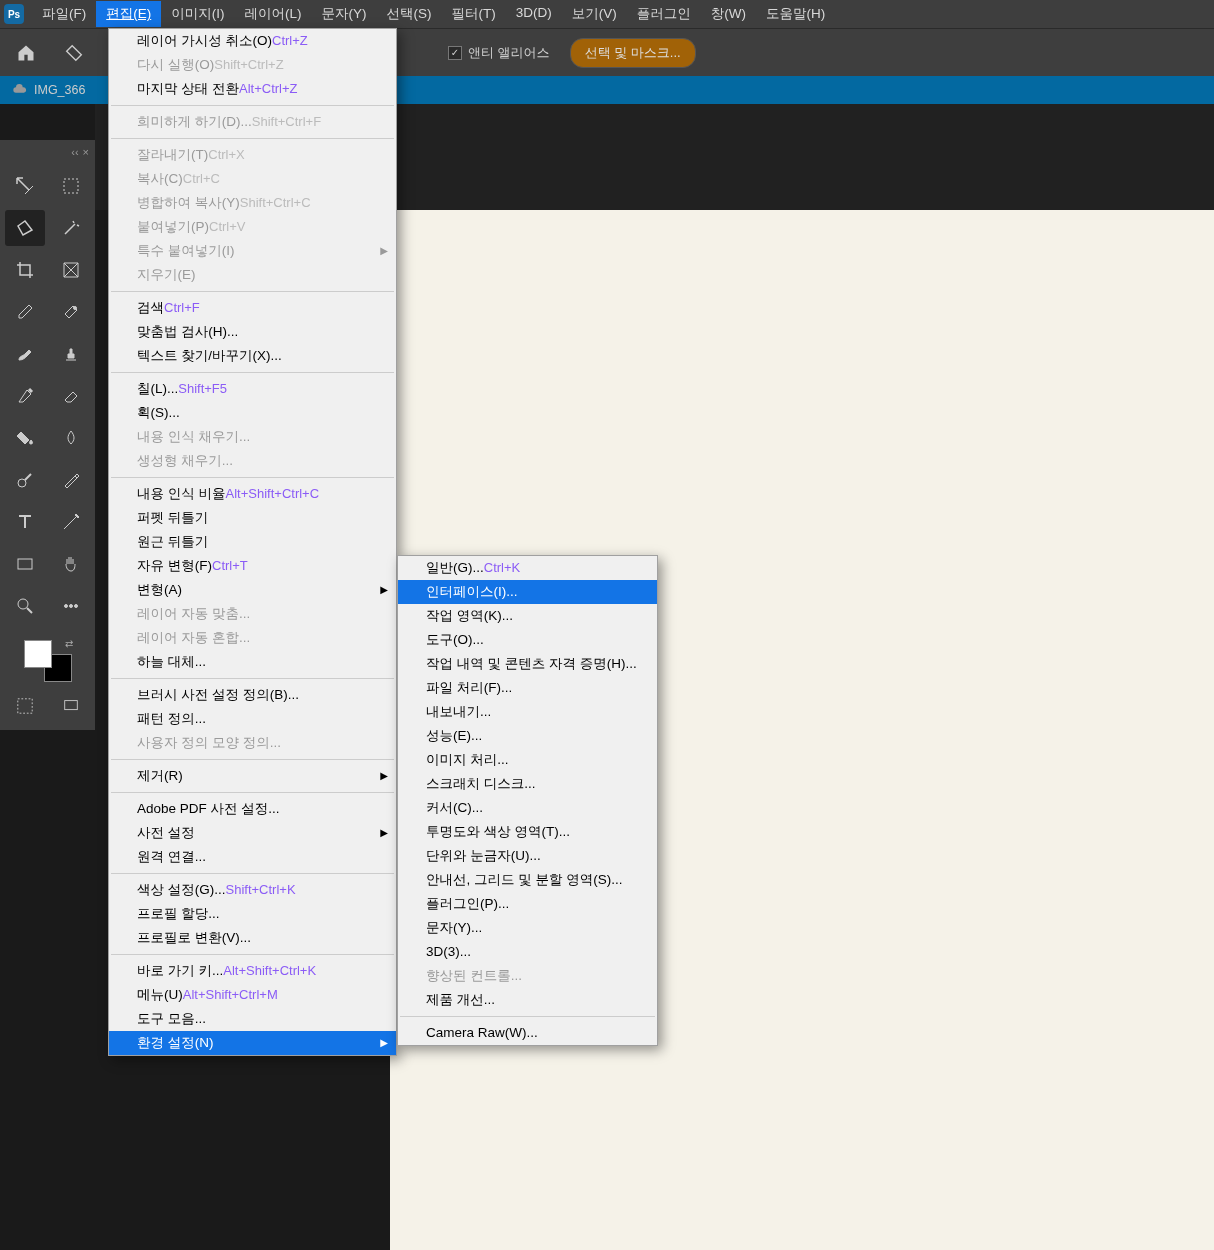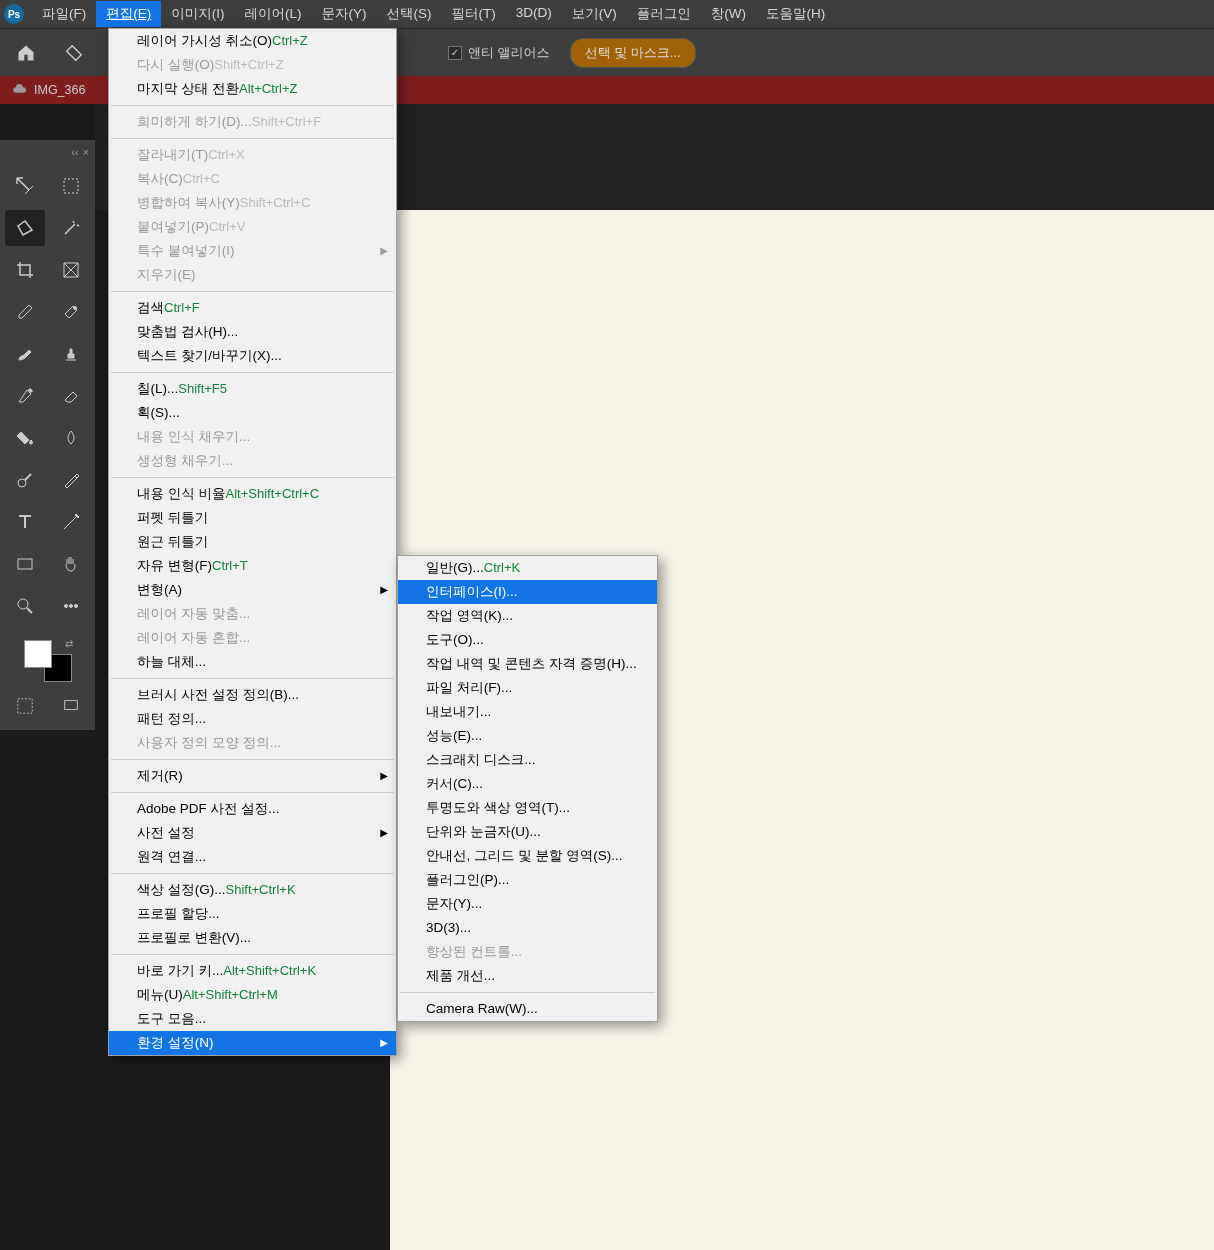--- a/index.html
+++ b/index.html
@@ -1,26 +1,26 @@
 <!DOCTYPE html>
 <html><head>
 <meta charset="utf-8">
 <style>
 * { margin: 0; padding: 0; box-sizing: border-box; font-family: "Malgun Gothic", "Segoe UI", sans-serif; }
 body { background: #1a1a1a; width: 1214px; height: 1250px; overflow: hidden; color: #d0d0d0; user-select: none; }
 .menubar { background: #3e3e3e; height: 28px; display: flex; align-items: center; padding-left: 4px; }
-.ps-logo { width: 20px; height: 20px; background: #146aa3; border-radius: 10px; font-size: 10px; font-weight: bold; color: #fff; display: flex; align-items: center; justify-content: center; margin-right: 8px; }
+.ps-logo { width: 20px; height: 20px; background: #146aa3; border-radius: 4px; font-size: 10px; font-weight: bold; color: #fff; display: flex; align-items: center; justify-content: center; margin-right: 8px; }
 .menu-item { padding: 4px 10px; font-size: 13.5px; color: #d8d8d8; cursor: default; }
 .menu-item.open { background: #1374e6; color: #fff; text-decoration: underline; }
 .optionsbar { background: #3e3e3e; height: 48px; display: flex; align-items: center; padding-left: 12px; gap: 20px; border-top: 1px solid #2a2a2a; }
 .opt-home { width: 28px; height: 28px; display: flex; align-items: center; justify-content: center; }
 .opt-check { display: flex; align-items: center; gap: 6px; font-size: 13px; color: #d0d0d0; }
 .opt-check .box { width: 14px; height: 14px; border: 1px solid #777; background: #2a2a2a; display: inline-flex; align-items: center; justify-content: center; font-size: 10px; }
 .opt-btn { background: #a16207; border: 1px solid #555; padding: 5px 14px; border-radius: 13px; font-size: 13px; color: #ddd; }
-.tabbar { background: #7f1d1d; height: 28px; display: flex; align-items: center; padding-left: 12px; gap: 6px; }
+.tabbar { background: #0369a1; height: 28px; display: flex; align-items: center; padding-left: 12px; gap: 6px; }
 .tab-cloud { fill: #999; }
 .tab-name { font-size: 12.5px; color: #ccc; }
 .toolbox { position: absolute; top: 140px; left: 0; width: 95px; background: #3e3e3e; padding-top: 4px; display: flex; flex-direction: column; align-items: center; }
 .toolbox-header { width: 100%; display: flex; justify-content: flex-end; padding: 2px 6px; gap: 4px; font-size: 11px; color: #999; }
 .toolbox-grid { display: grid; grid-template-columns: 40px 40px; gap: 6px; padding: 8px 6px; }
 .tool { width: 40px; height: 36px; display: flex; align-items: center; justify-content: center; border-radius: 3px; }
 .tool.active { background: #222; }
 .tool svg { stroke: #ccc; fill: #ccc; }
 .swatches { margin-top: 8px; position: relative; width: 48px; height: 42px; }
 .swatch-fg { position: absolute; width: 28px; height: 28px; background: #fff; border: 1px solid #888; left: 0; top: 0; }
@@ -28,21 +28,21 @@
 .swatch-swap { position: absolute; right: -2px; top: -2px; font-size: 10px; color: #aaa; }
 .tool-bottom { display: grid; grid-template-columns: 40px 40px; gap: 6px; padding: 6px; }
 .canvas { position: absolute; top: 210px; left: 390px; right: 0; bottom: 0; background: #f5f2e8; }
 .dropdown { position: absolute; background: #f0f0f0; border: 1px solid #a0a0a0; box-shadow: 4px 4px 12px rgba(0,0,0,0.4); color: #000; }
 .dropdown.main { top: 28px; left: 108px; width: 289px; }
 .dropdown.sub { top: 555px; left: 397px; width: 261px; }
 .dd-item { display: flex; align-items: center; padding: 3px 20px 3px 28px; font-size: 13.5px; line-height: 18px; position: relative; }
 .dd-item.disabled { color: #9a9a9a; }
 .dd-item.hl { background: #1374e6; color: #fff; }
 .dd-item .arrow { position: absolute; right: 8px; font-size: 10px; }
-.dd-shortcut { color: #15803d; font-size: 13px; }
+.dd-shortcut { color: #8b5cf6; font-size: 13px; }
 .dd-item.disabled .dd-shortcut { color: #bbb; }
 .dd-sep { height: 1px; background: #ccc; margin: 4px 2px; }
 .darkarea { position: absolute; top: 104px; left: 95px; right: 0; height: 106px; background: #212121; }
 </style>
 </head>
 <body>
 
 <div class="menubar">
   <div class="ps-logo">Ps</div>
   <div id="menubar-items" style="display: flex;">
@@ -405,20 +405,23 @@
     <div class="dd-item">
       <span>파일 처리(F)...</span>
     </div>
     <div class="dd-item">
       <span>내보내기...</span>
     </div>
     <div class="dd-item">
       <span>성능(E)...</span>
     </div>
     <div class="dd-item">
+      <span>이미지 처리...</span>
+    </div>
+    <div class="dd-item">
       <span>스크래치 디스크...</span>
     </div>
     <div class="dd-item">
       <span>커서(C)...</span>
     </div>
     <div class="dd-item">
       <span>투명도와 색상 영역(T)...</span>
     </div>
     <div class="dd-item">
       <span>단위와 눈금자(U)...</span>

